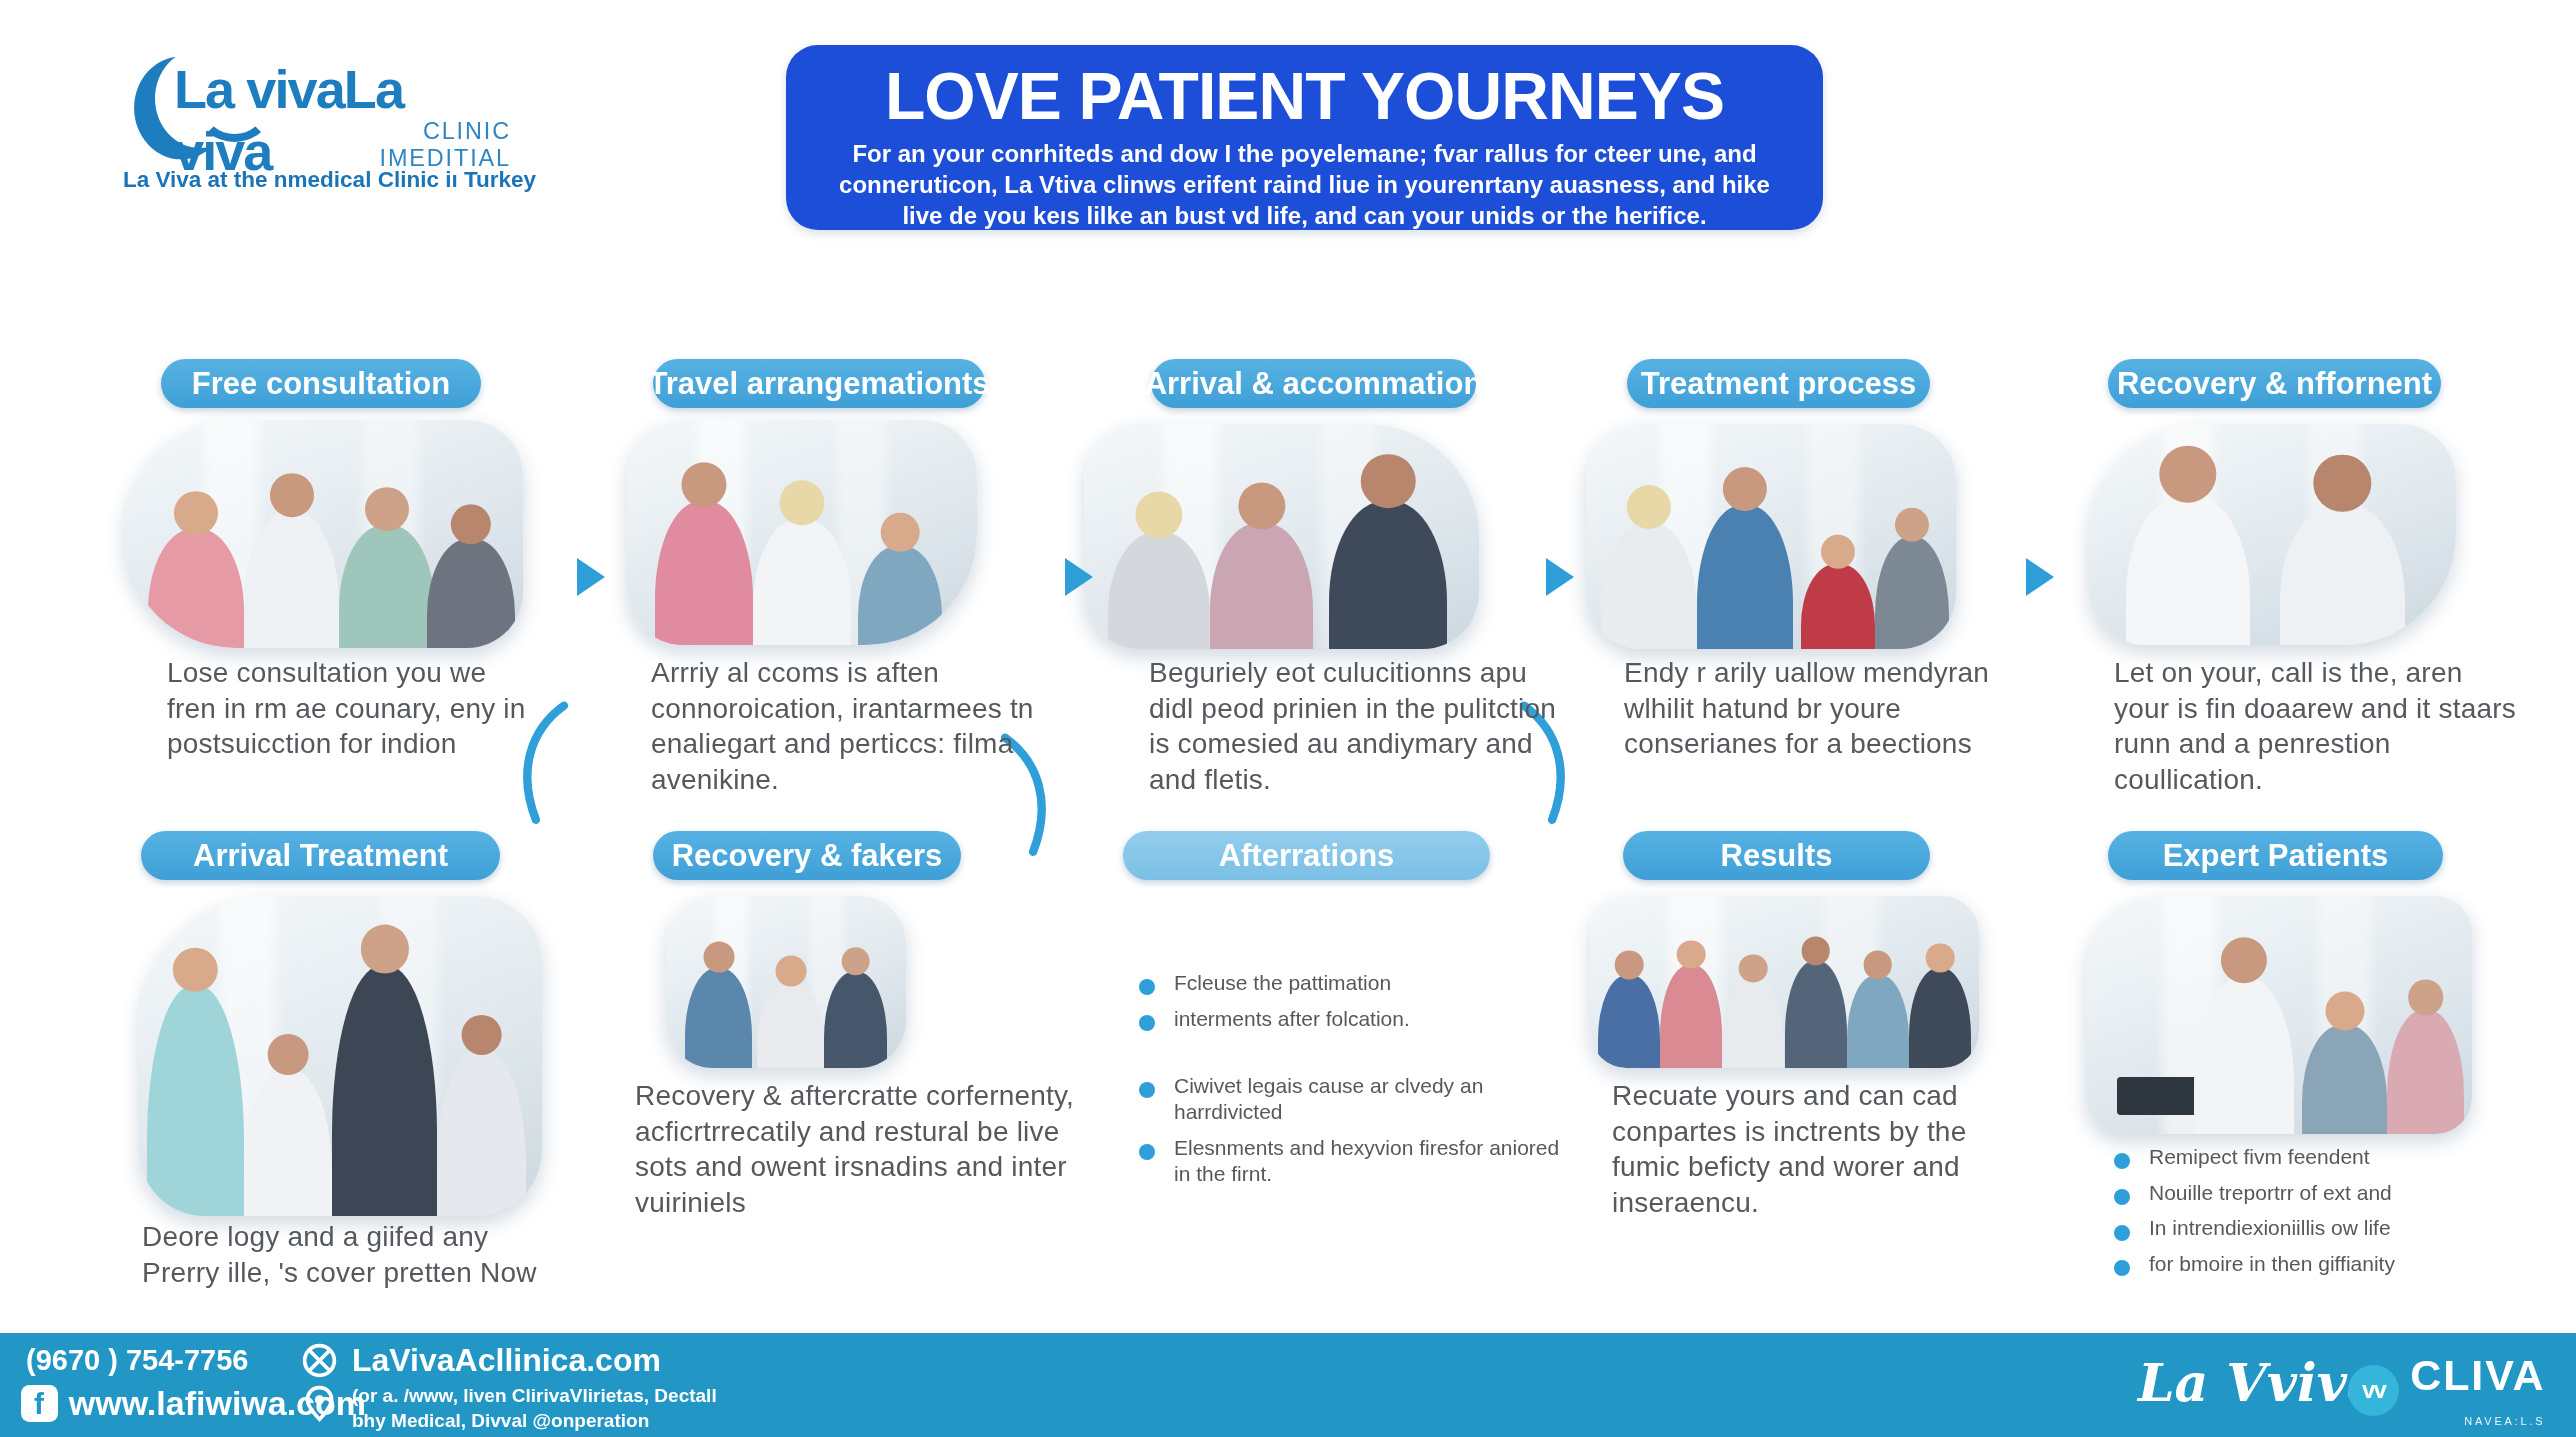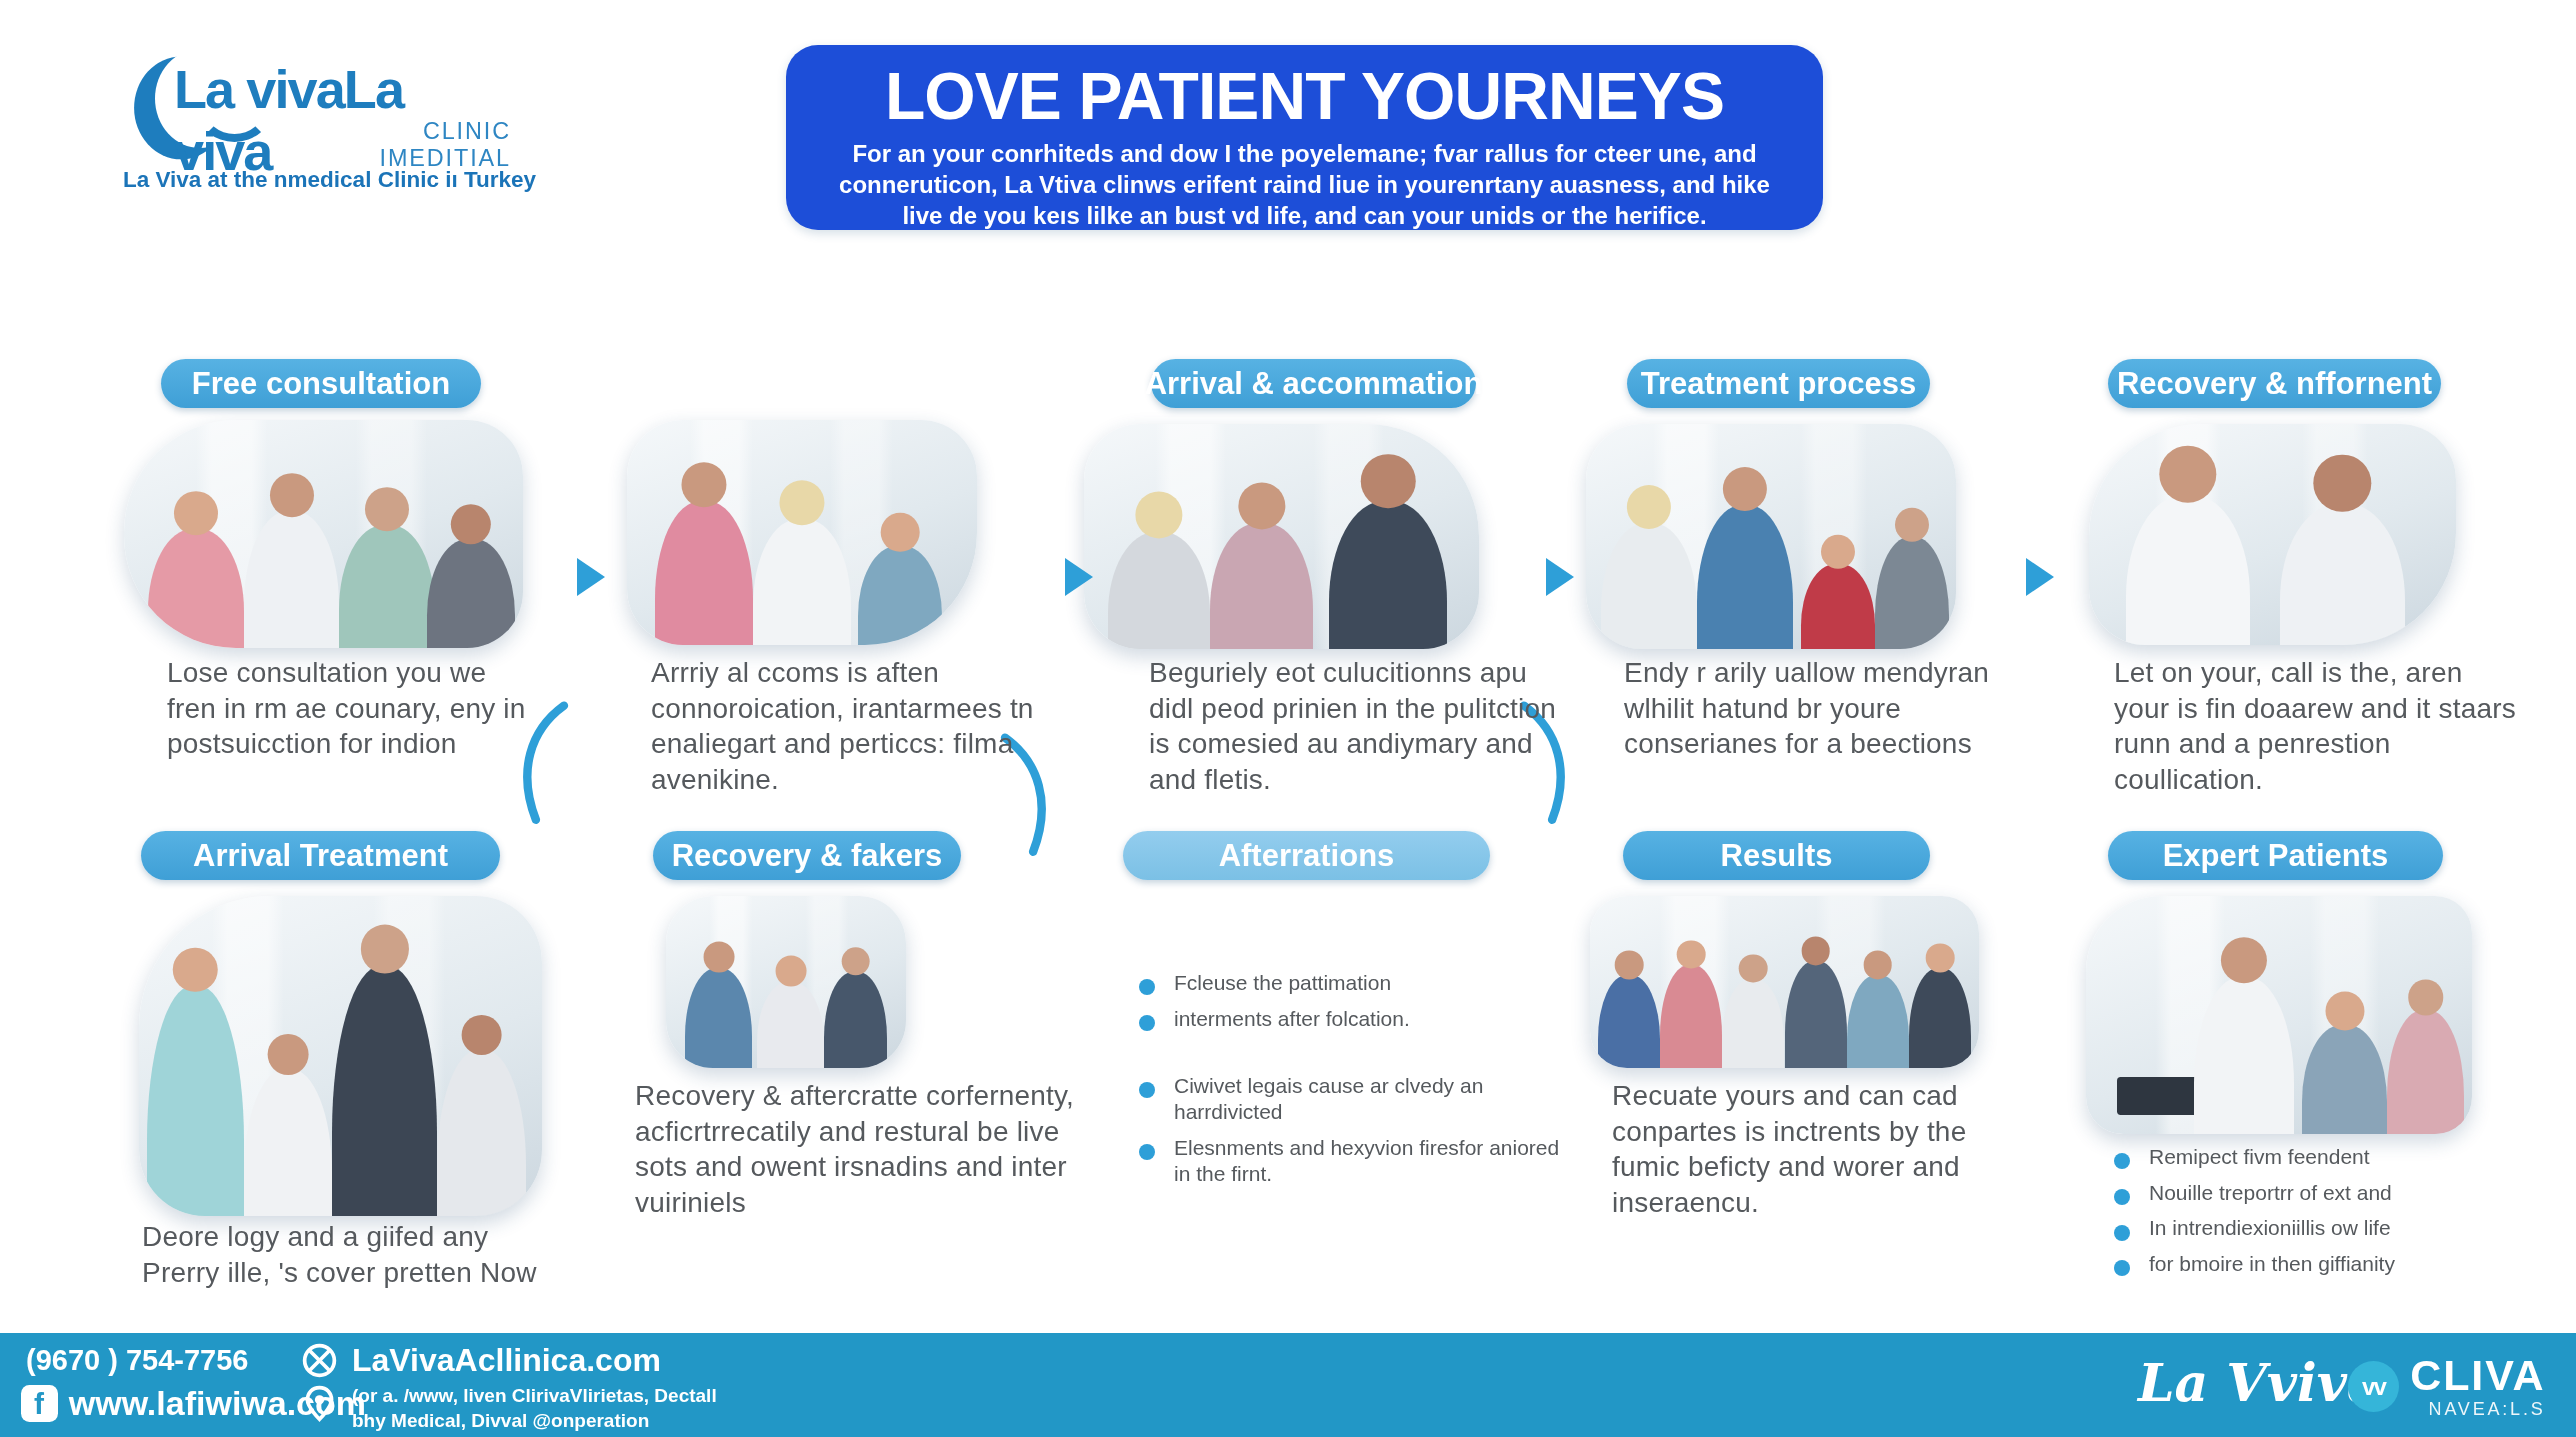--- a/index.html
+++ b/index.html
@@ -69,40 +69,43 @@
            font-size:32px;font-weight:bold;}
   .f-addr{position:absolute;left:300px;top:51px;display:flex;align-items:flex-start;gap:13px;
           font-size:19px;line-height:1.3;font-weight:bold;}
   .ficon{width:39px;height:39px;flex:0 0 auto;}
   .f-script{position:absolute;left:2138px;top:19px;font-family:"DejaVu Serif",serif;font-style:italic;
             font-weight:bold;font-size:52px;}
   .f-cliva{position:absolute;left:2348px;top:20.6px;display:flex;align-items:center;gap:11.2px;}
   .vv{width:51px;height:51px;border-radius:50%;background:#35B5D9;color:#fff;font-weight:bold;
       font-size:24px;display:flex;align-items:center;justify-content:center;letter-spacing:-1.9px;}
   .cliva-b{font-size:43px;font-weight:bold;letter-spacing:1.9px;line-height:1;}
-  .cliva-s{display:block;font-size:18px;letter-spacing:2.8px;opacity:.92;text-align:right;margin-top:2px;}
+  .cliva-s{display:block;font-size:11px;letter-spacing:2.8px;opacity:.92;text-align:right;margin-top:18px;}
 </style>
 </head>
 <body>
 
 <div class="canvas">
 
   <span class="moon"></span>
   <span class="smile"></span>
   <div class="brand">La vivaLa viva</div>
   <div class="clinicline">CLINIC IMEDITIAL</div>
   <div class="tagline">La Viva at the nmedical Clinic iı Turkey</div>
 
   <div class="banner">
     <h1>LOVE PATIENT YOURNEYS</h1>
     <p>For an your conrhiteds and dow I the poyelemane; fvar rallus for cteer une, and conneruticon, La Vtiva clinws erifent raind liue in yourenrtany auasness, and hike live de you keıs lilke an bust vd life, and can your unids or the herifice.</p>
   </div>
 
   <div class="pill" style="left:161px;top:359px;width:320px">
       <span>Free consultation</span>
+    </div>
+  <div class="pill" style="left:653px;top:359px;width:332px">
+      <span>Travel arrangemationts</span>
     </div>
   <div class="pill" style="left:1151px;top:359px;width:325px">
       <span>Arrival &amp; accommation</span>
     </div>
   <div class="pill" style="left:1627px;top:359px;width:303px">
       <span>Treatment process</span>
     </div>
   <div class="pill" style="left:2108px;top:359px;width:333px">
       <span>Recovery &amp; nffornent</span>
     </div>

